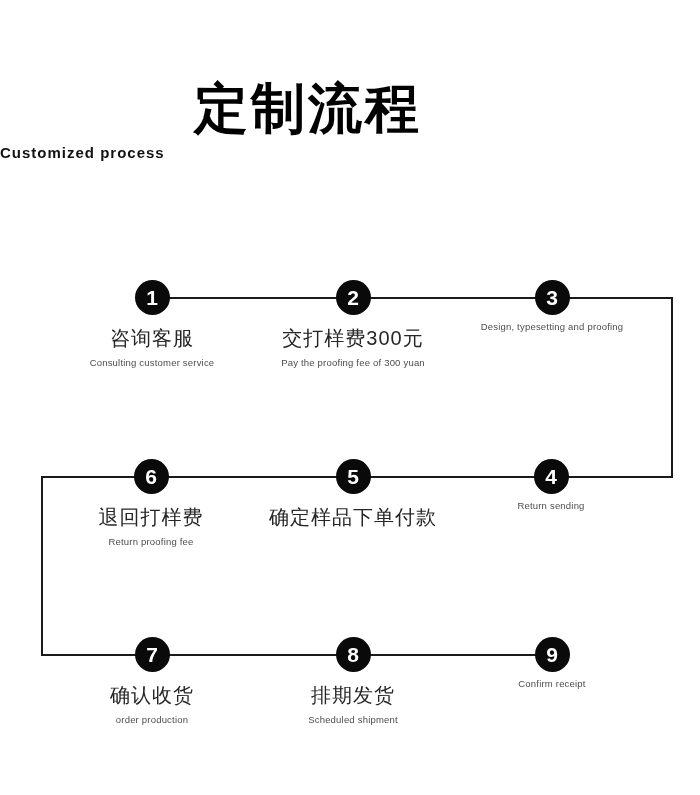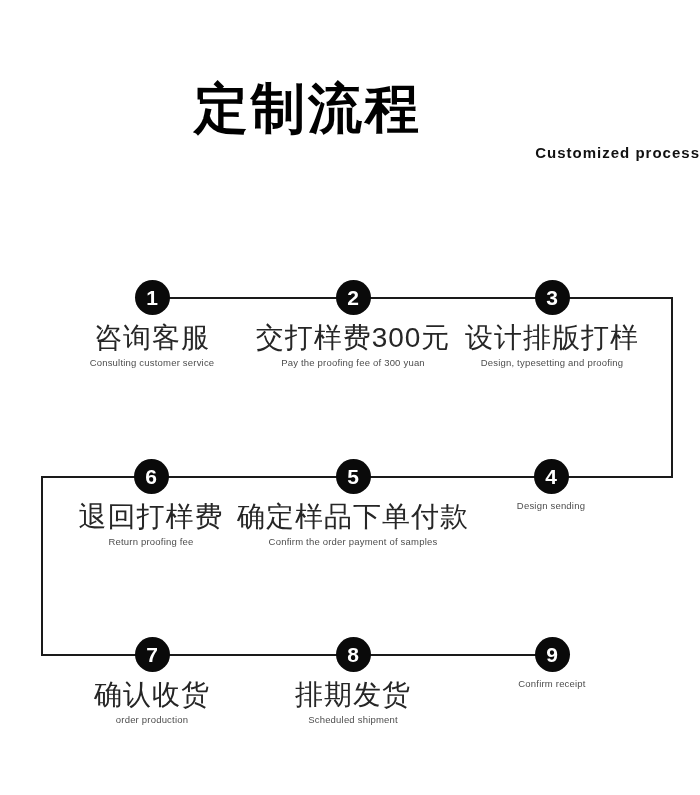--- a/index.html
+++ b/index.html
@@ -6,35 +6,35 @@
   body{
     width:700px;height:795px;position:relative;background:#ffffff;overflow:hidden;
     font-family:"Liberation Sans","DejaVu Sans",sans-serif;
   }
   .title{
     position:absolute;top:78px;left:0;width:616px;text-align:center;
     font-size:54px;line-height:1.12;font-weight:900;color:#000000;
     letter-spacing:3px;white-space:nowrap;
   }
   .subtitle{
-    position:absolute;top:144px;left:0;width:700px;text-align:right;
+    position:absolute;top:144px;left:0;width:700px;text-align:left;
     font-size:15px;font-weight:700;color:#111111;letter-spacing:1px;
   }
   .connector{position:absolute;top:0;left:0;pointer-events:none;}
   .step{position:absolute;width:240px;text-align:center;}
   .badge{
     width:35px;height:35px;border-radius:50%;margin:0 auto;
     background:#0a0a0a;display:flex;align-items:center;justify-content:center;
   }
   .badge span{
     color:#ffffff;font-size:21px;font-weight:700;line-height:1;
     font-family:"Liberation Sans","DejaVu Sans",sans-serif;
   }
   .cn{
-    margin-top:10px;font-size:28px;line-height:26px;color:#262626;
+    margin-top:10px;font-size:20px;line-height:26px;color:#262626;
     letter-spacing:1px;white-space:nowrap;font-weight:400;
   }
   .en{
     margin-top:6px;font-size:9.5px;line-height:12px;color:#4d4d4d;
     letter-spacing:0.2px;white-space:nowrap;
   }
 </style>
 </head>
 <body>
 
@@ -56,43 +56,41 @@
   <div class="badge">
       <span>2</span>
     </div>
   <div class="cn">交打样费300元</div>
   <div class="en">Pay the proofing fee of 300 yuan</div>
 </div>
 <div class="step" style="left:432px;top:280px;">
   <div class="badge">
       <span>3</span>
     </div>
-  <div class="cn">设计排版打样</div>
   <div class="en">Design, typesetting and proofing</div>
 </div>
 
 <div class="step" style="left:31px;top:459px;">
   <div class="badge">
       <span>6</span>
     </div>
   <div class="cn">退回打样费</div>
   <div class="en">Return proofing fee</div>
 </div>
 <div class="step" style="left:233px;top:459px;">
   <div class="badge">
       <span>5</span>
     </div>
   <div class="cn">确定样品下单付款</div>
-  <div class="en">Confirm the order payment of samples</div>
 </div>
 <div class="step" style="left:431px;top:459px;">
   <div class="badge">
       <span>4</span>
     </div>
-  <div class="en">Design sending</div>
+  <div class="en">Return sending</div>
 </div>
 
 <div class="step" style="left:32px;top:637px;">
   <div class="badge">
       <span>7</span>
     </div>
   <div class="cn">确认收货</div>
   <div class="en">order production</div>
 </div>
 <div class="step" style="left:233px;top:637px;">

